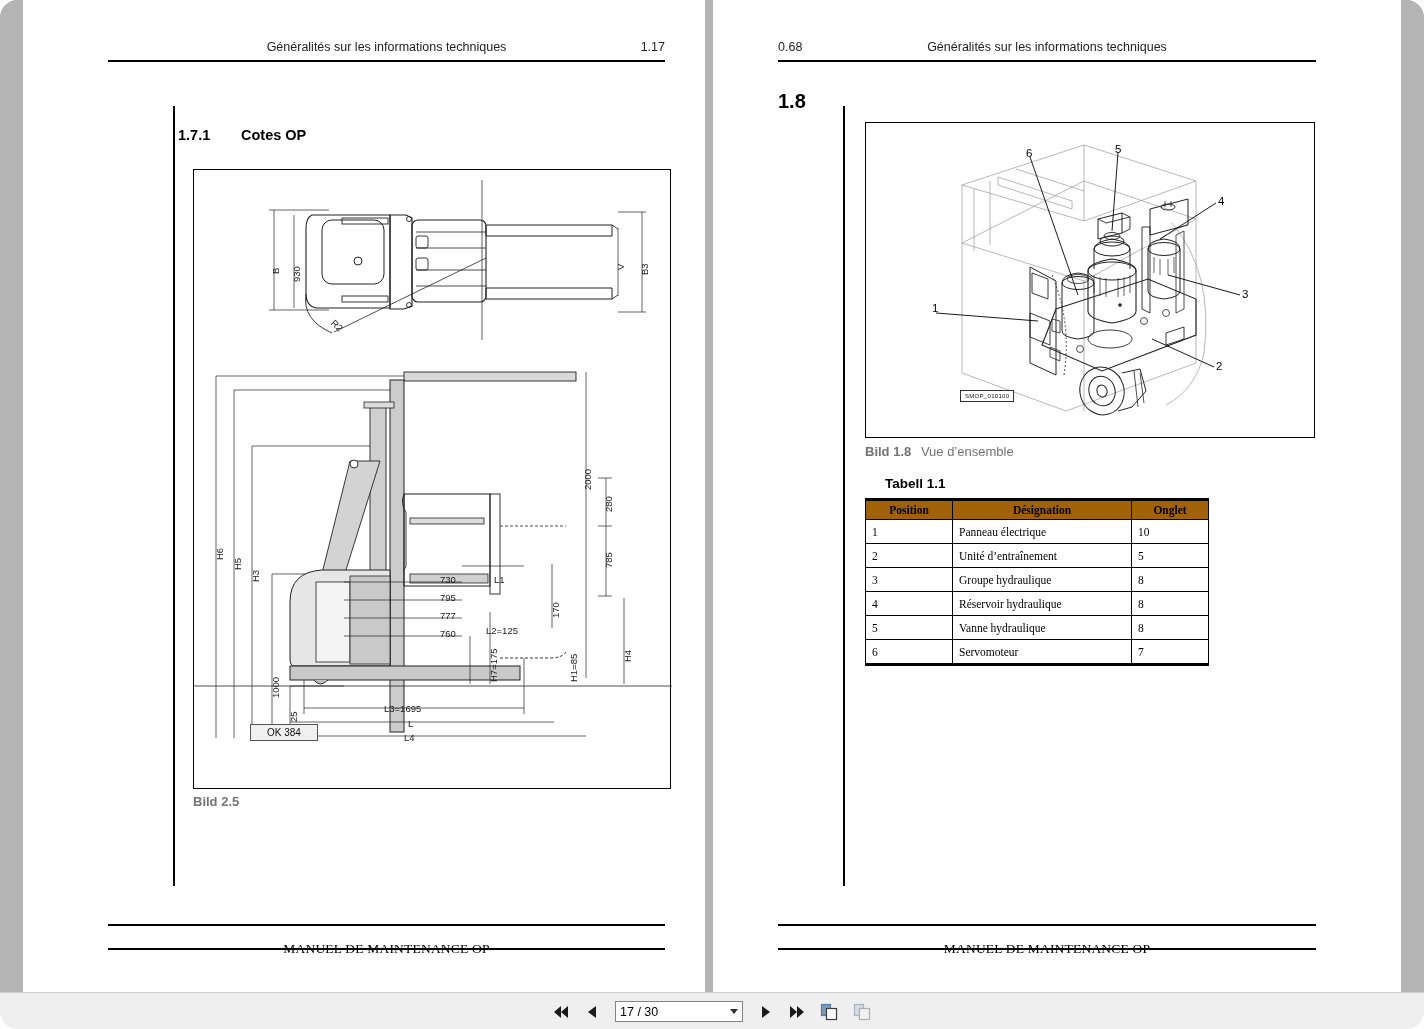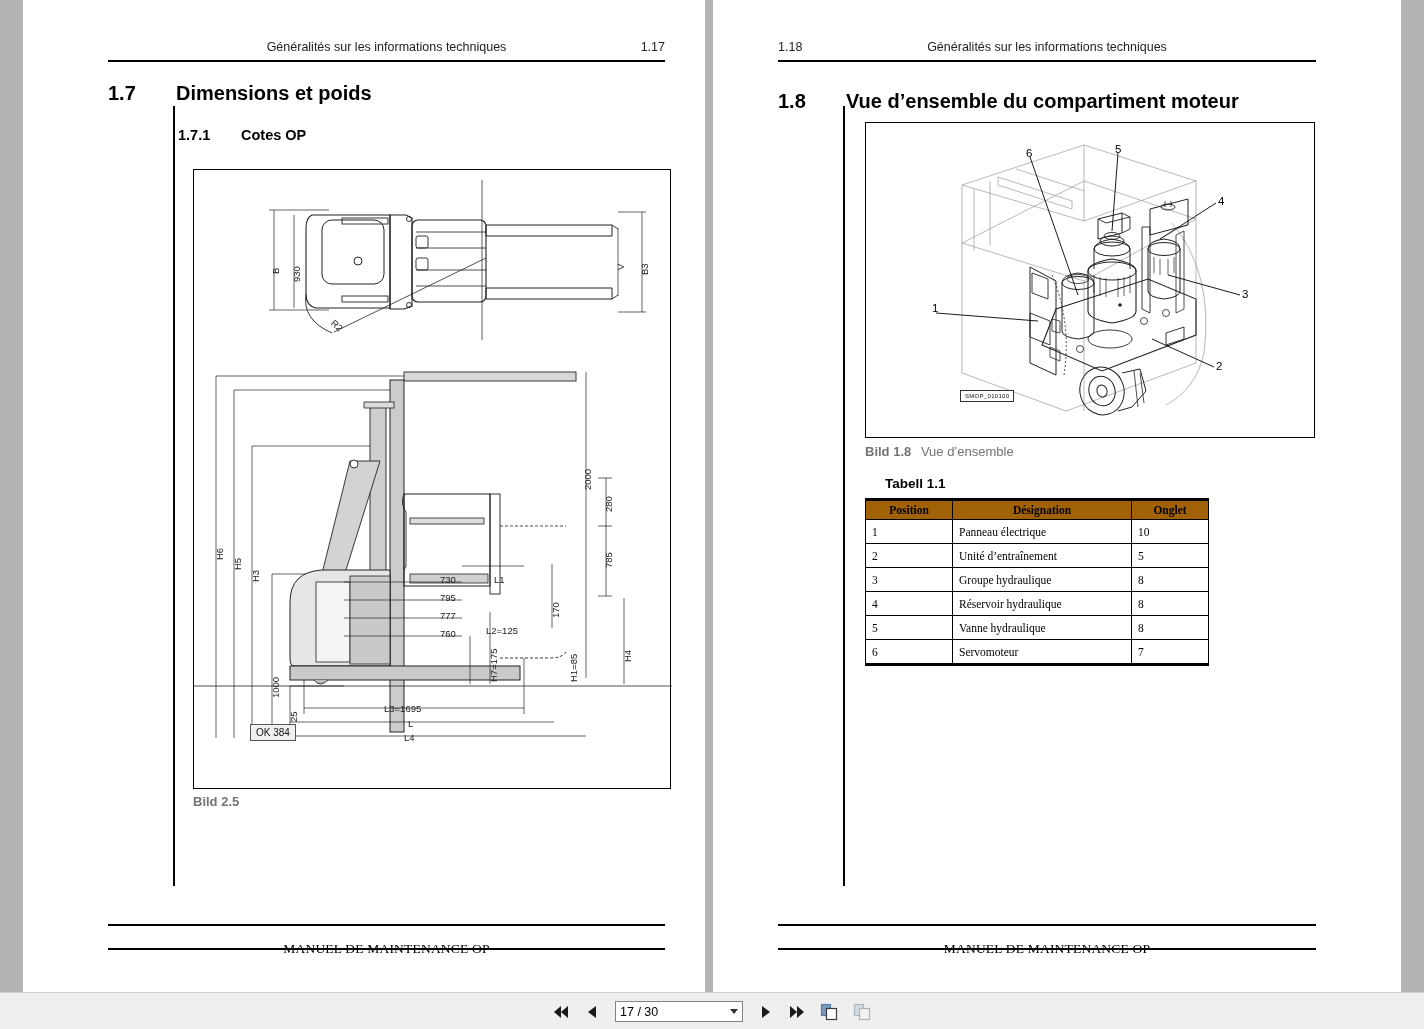--- a/index.html
+++ b/index.html
@@ -5,20 +5,21 @@
   html, body {
     margin: 0; padding: 0;
     background: #ffffff;
     font-family: "Liberation Sans", sans-serif;
   }
   #app {
     position: relative;
     width: 1424px; height: 1029px;
     background: #ffffff;
     overflow: hidden;
+    border-radius: 18px;
   }
 
   
   #viewer {
     position: absolute; left: 0; top: 0;
     width: 1424px; height: 992px;
     background: #b4b4b4;
   }
   .page {
     position: absolute;
@@ -138,21 +139,21 @@
     color: #1a1a1a;
     font-family: "Liberation Sans", sans-serif;
     white-space: nowrap;
   }
   .dim-v { transform-origin: 0 0; transform: rotate(-90deg); }
   .ok-box {
     position: absolute;
     border: 1px solid #555;
     background: #f0f0f0;
     font-size: 10px;
-    padding: 2px 5px;
+    padding: 2px 16px;
     color: #111;
     font-family: "Liberation Sans", sans-serif;
   }
   .callout {
     position: absolute;
     font-size: 11.5px;
     color: #000;
     font-family: "Liberation Sans", sans-serif;
   }
   .smop-box {
@@ -216,24 +217,20 @@
     <div class="margin-strip" id="strip-r"></div>
 
     <div class="page" id="page-left">
 
       <div class="pg-header" style="left:85px; right:40px;">
         <div class="hdr-title">Généralités sur les informations techniques</div>
         <div class="hdr-num" id="hl-num">1.17</div>
         <div class="hdr-rule"></div>
       </div>
 
-      <div class="sec-row" style="left:85px; top:82px;">
-        <span class="sec-num" style="width:68px; display:inline-block;">1.7</span>
-        <span class="sec-title">Dimensions et poids</span>
-      </div>
 
       <div class="vrule" style="left:150px; top:106px; height:780px;"></div>
 
       <div class="sec-row" style="left:155px; top:127px;">
         <span class="sub-num" style="width:63px; display:inline-block;">1.7.1</span>
         <span class="sub-title">Cotes OP</span>
       </div>
 
       <div class="fig-frame" style="left:170px; top:169px; width:478px; height:620px;">
 
@@ -386,27 +383,26 @@
         <div class="ft-rule-top" style="top:0;"></div>
         <div class="ft-text">MANUEL DE MAINTENANCE OP</div>
         <div class="ft-rule-bot" style="top:24px;"></div>
       </div>
     </div>
 
     <div class="page" id="page-right">
 
       <div class="pg-header" style="left:65px; right:85px;">
         <div class="hdr-title">Généralités sur les informations techniques</div>
-        <div class="hdr-num" id="hr-num">1.18</div>
+        <div class="hdr-num" id="hr-num">0.68</div>
         <div class="hdr-rule"></div>
       </div>
 
       <div class="sec-row" style="left:65px; top:82px;margin-top:8px;">
         <span class="sec-num" style="width:68px; display:inline-block;">1.8</span>
-        <span class="sec-title">Vue d’ensemble du compartiment moteur</span>
       </div>
 
       <div class="vrule" style="left:130px; top:106px; height:780px;"></div>
 
       <div class="fig-frame" style="left:152px; top:122px; width:450px; height:316px;">
 
         <svg width="450" height="316" style="position:absolute; left:0; top:0;">
           <g stroke="#222" fill="none" stroke-width="0.9">
 
             <g stroke="#9a9a9a" stroke-width="0.7">

